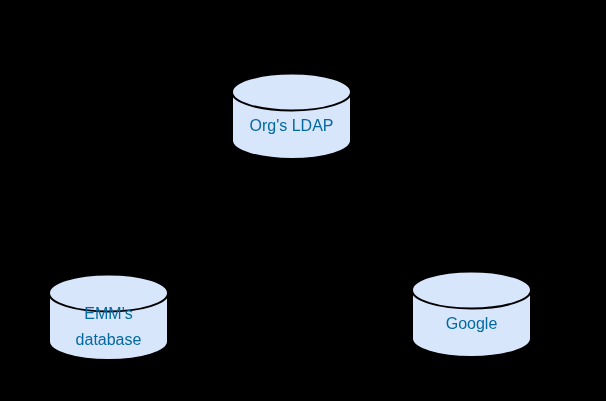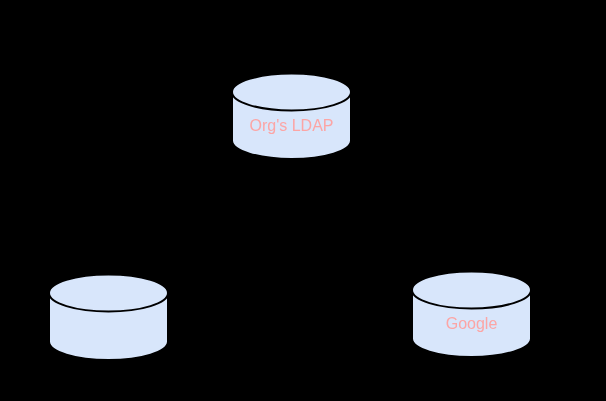--- a/index.html
+++ b/index.html
@@ -37,21 +37,21 @@
     right: 0;
     top: 20px;
     bottom: 0;
     display: flex;
     flex-direction: column;
     align-items: center;
     justify-content: center;
     text-align: center;
     font-size: 16px;
     line-height: 26px;
-    color: #fca5a5;
+    color: #0369a1;
     pointer-events: none;
   }
   .node-ldap   { left: 231px; top: 72px;  }
   .node-emm    { left: 48px;  top: 273px; }
   .node-google { left: 411px; top: 270px; }
 </style>
 </head>
 <body>
 
 <div class="canvas">
@@ -65,20 +65,22 @@
       <span>Org's LDAP</span>
     </div>
   </div>
 
   <div class="node node-emm">
     <svg viewBox="0 0 121 88" aria-hidden="true">
       <path class="shape-stroke" d="M1,20 L1,68.5 A59.5,18.5 0 0 0 120,68.5 L120,20" fill="#d8e6fb"></path>
       <ellipse class="shape-stroke" cx="60.5" cy="20" rx="59.5" ry="18.5" fill="#d8e6fb"></ellipse>
     </svg>
     <div class="label">
+      <span>EMM's</span>
+      <span>database</span>
     </div>
   </div>
 
   <div class="node node-google">
     <svg viewBox="0 0 121 88" aria-hidden="true">
       <path class="shape-stroke" d="M1,20 L1,68.5 A59.5,18.5 0 0 0 120,68.5 L120,20" fill="#d8e6fb"></path>
       <ellipse class="shape-stroke" cx="60.5" cy="20" rx="59.5" ry="18.5" fill="#d8e6fb"></ellipse>
     </svg>
     <div class="label">
       <span>Google</span>

